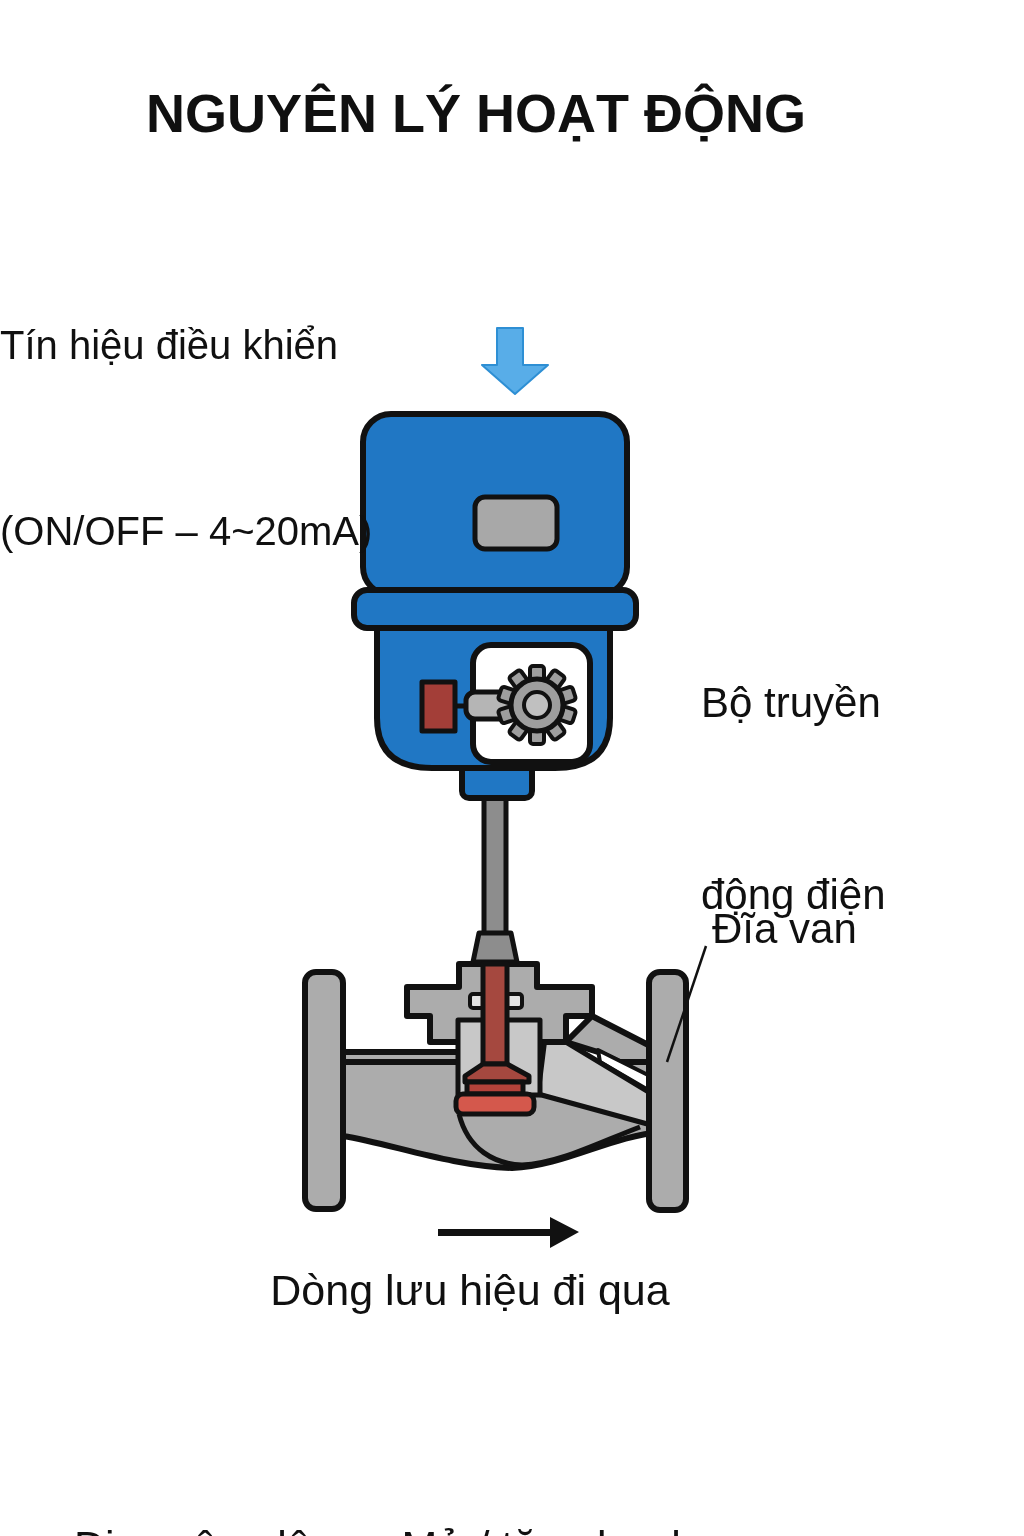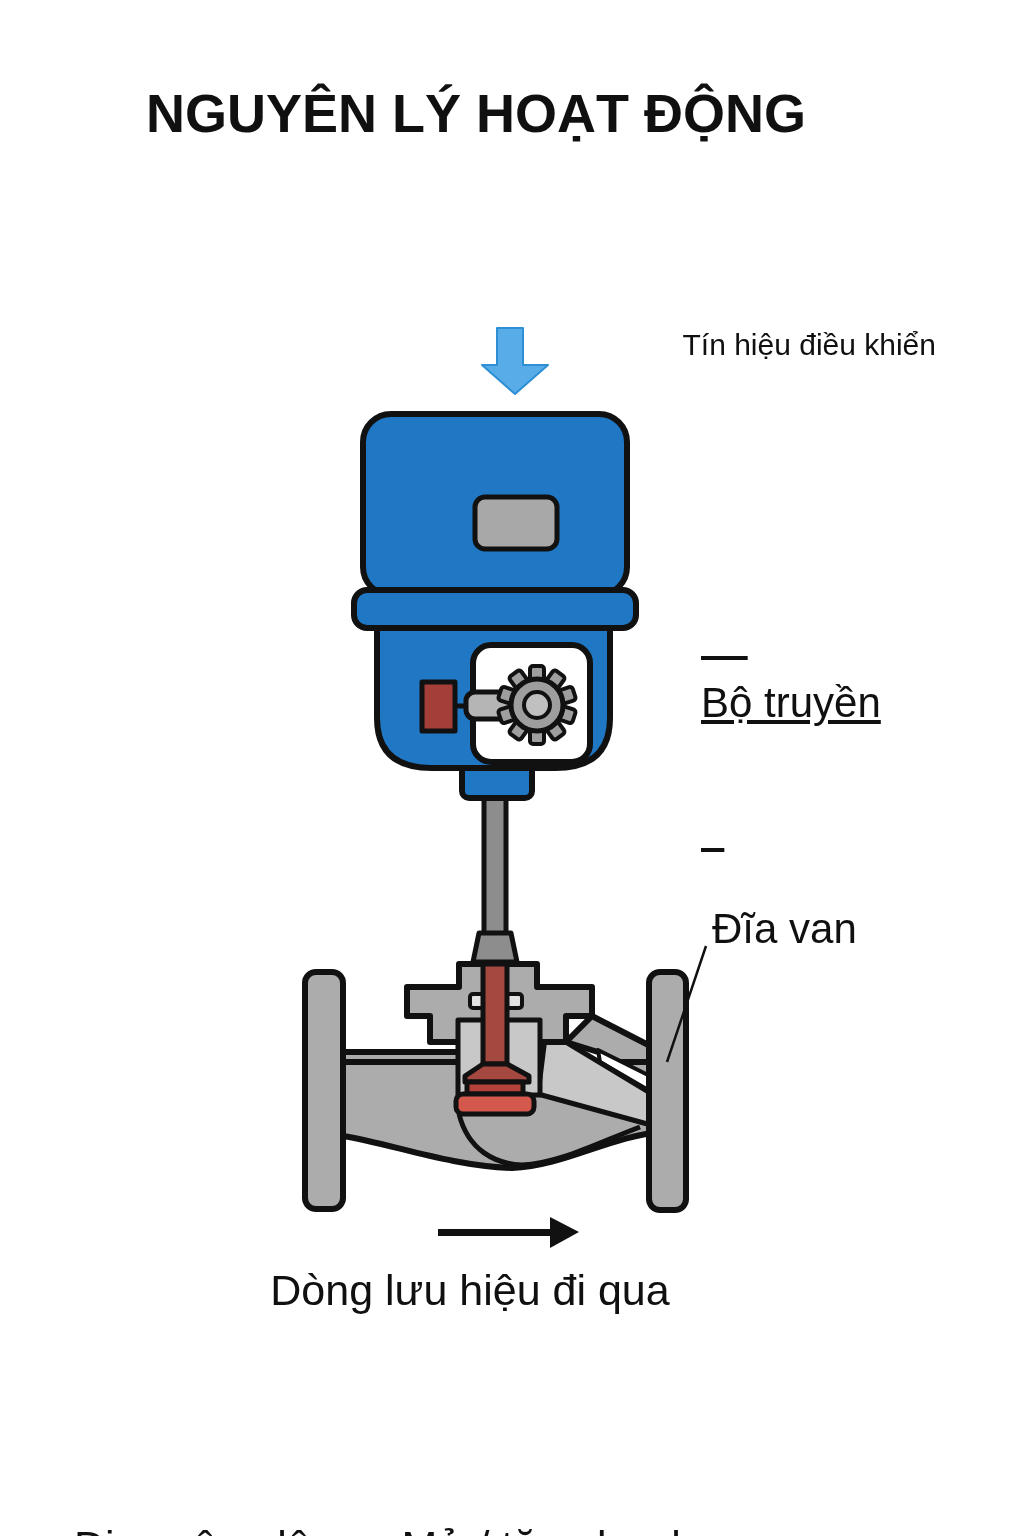--- a/index.html
+++ b/index.html
@@ -1,22 +1,22 @@
 <!DOCTYPE html>
 <html><head>
 <meta charset="utf-8">
 <style>
   html,body{margin:0;padding:0;background:#fff;}
   .canvas{position:relative;width:952px;height:1536px;background:#fff;overflow:hidden;
           font-family:"Liberation Sans","DejaVu Sans",sans-serif;color:#101010;}
   .diagram-svg{position:absolute;left:0;top:0;width:1024px;height:1536px;}
   .txt{position:absolute;white-space:pre;}
   .title{left:0;right:0;top:82px;text-align:center;font-size:54px;font-weight:800;letter-spacing:0px;}
-  .signal{left:0;right:16px;top:190px;text-align:right;font-size:30px;font-weight:500;line-height:62px;}
-  .lab-actuator{left:701px;top:543px;font-size:42px;font-weight:500;line-height:64px;text-decoration:underline;}
+  .signal{left:0;right:0;top:190px;text-align:left;font-size:40px;font-weight:500;line-height:62px;}
+  .lab-actuator{left:701px;top:543px;font-size:42px;font-weight:500;line-height:64px;}
   .lab-disc{left:712px;top:905px;font-size:42px;font-weight:500;text-align:center;}
   .lab-flow{left:0;right:12px;top:1266px;text-align:center;font-size:43px;font-weight:500;}
   .notes{left:74px;top:1366px;font-size:43px;font-weight:500;line-height:72px;}
   
   .o6{stroke:#111;stroke-width:6;stroke-linejoin:round;}
   .o5{stroke:#111;stroke-width:5;stroke-linejoin:round;}
   .o4{stroke:#111;stroke-width:4;stroke-linejoin:round;}
   .nofill{fill:none;}
 </style>
 </head>
@@ -104,24 +104,26 @@
 
     <g>
       <path d="M438,1229 H550 V1217 L579,1232 L550,1248 V1236 H438 Z" fill="#111111"></path>
     </g>
   </svg>
 
   <div class="txt title">NGUYÊN LÝ HOẠT ĐỘNG</div>
 
   <div class="txt signal">
     <div>Tín hiệu điều khiển</div>
+    <div>(ON/OFF – 4~20mA)</div>
   </div>
 
   <div class="txt lab-actuator">
     <div>Bộ truyền</div>
+    <div>động điện</div>
   </div>
 
   <div class="txt lab-disc">Đĩa van</div>
 
   <div class="txt lab-flow">Dòng lưu hiệu đi qua</div>
 
   <div class="txt notes">
     <div>Disc nâng lên → Mở / tăng lưu lượng</div>
     
   </div>

